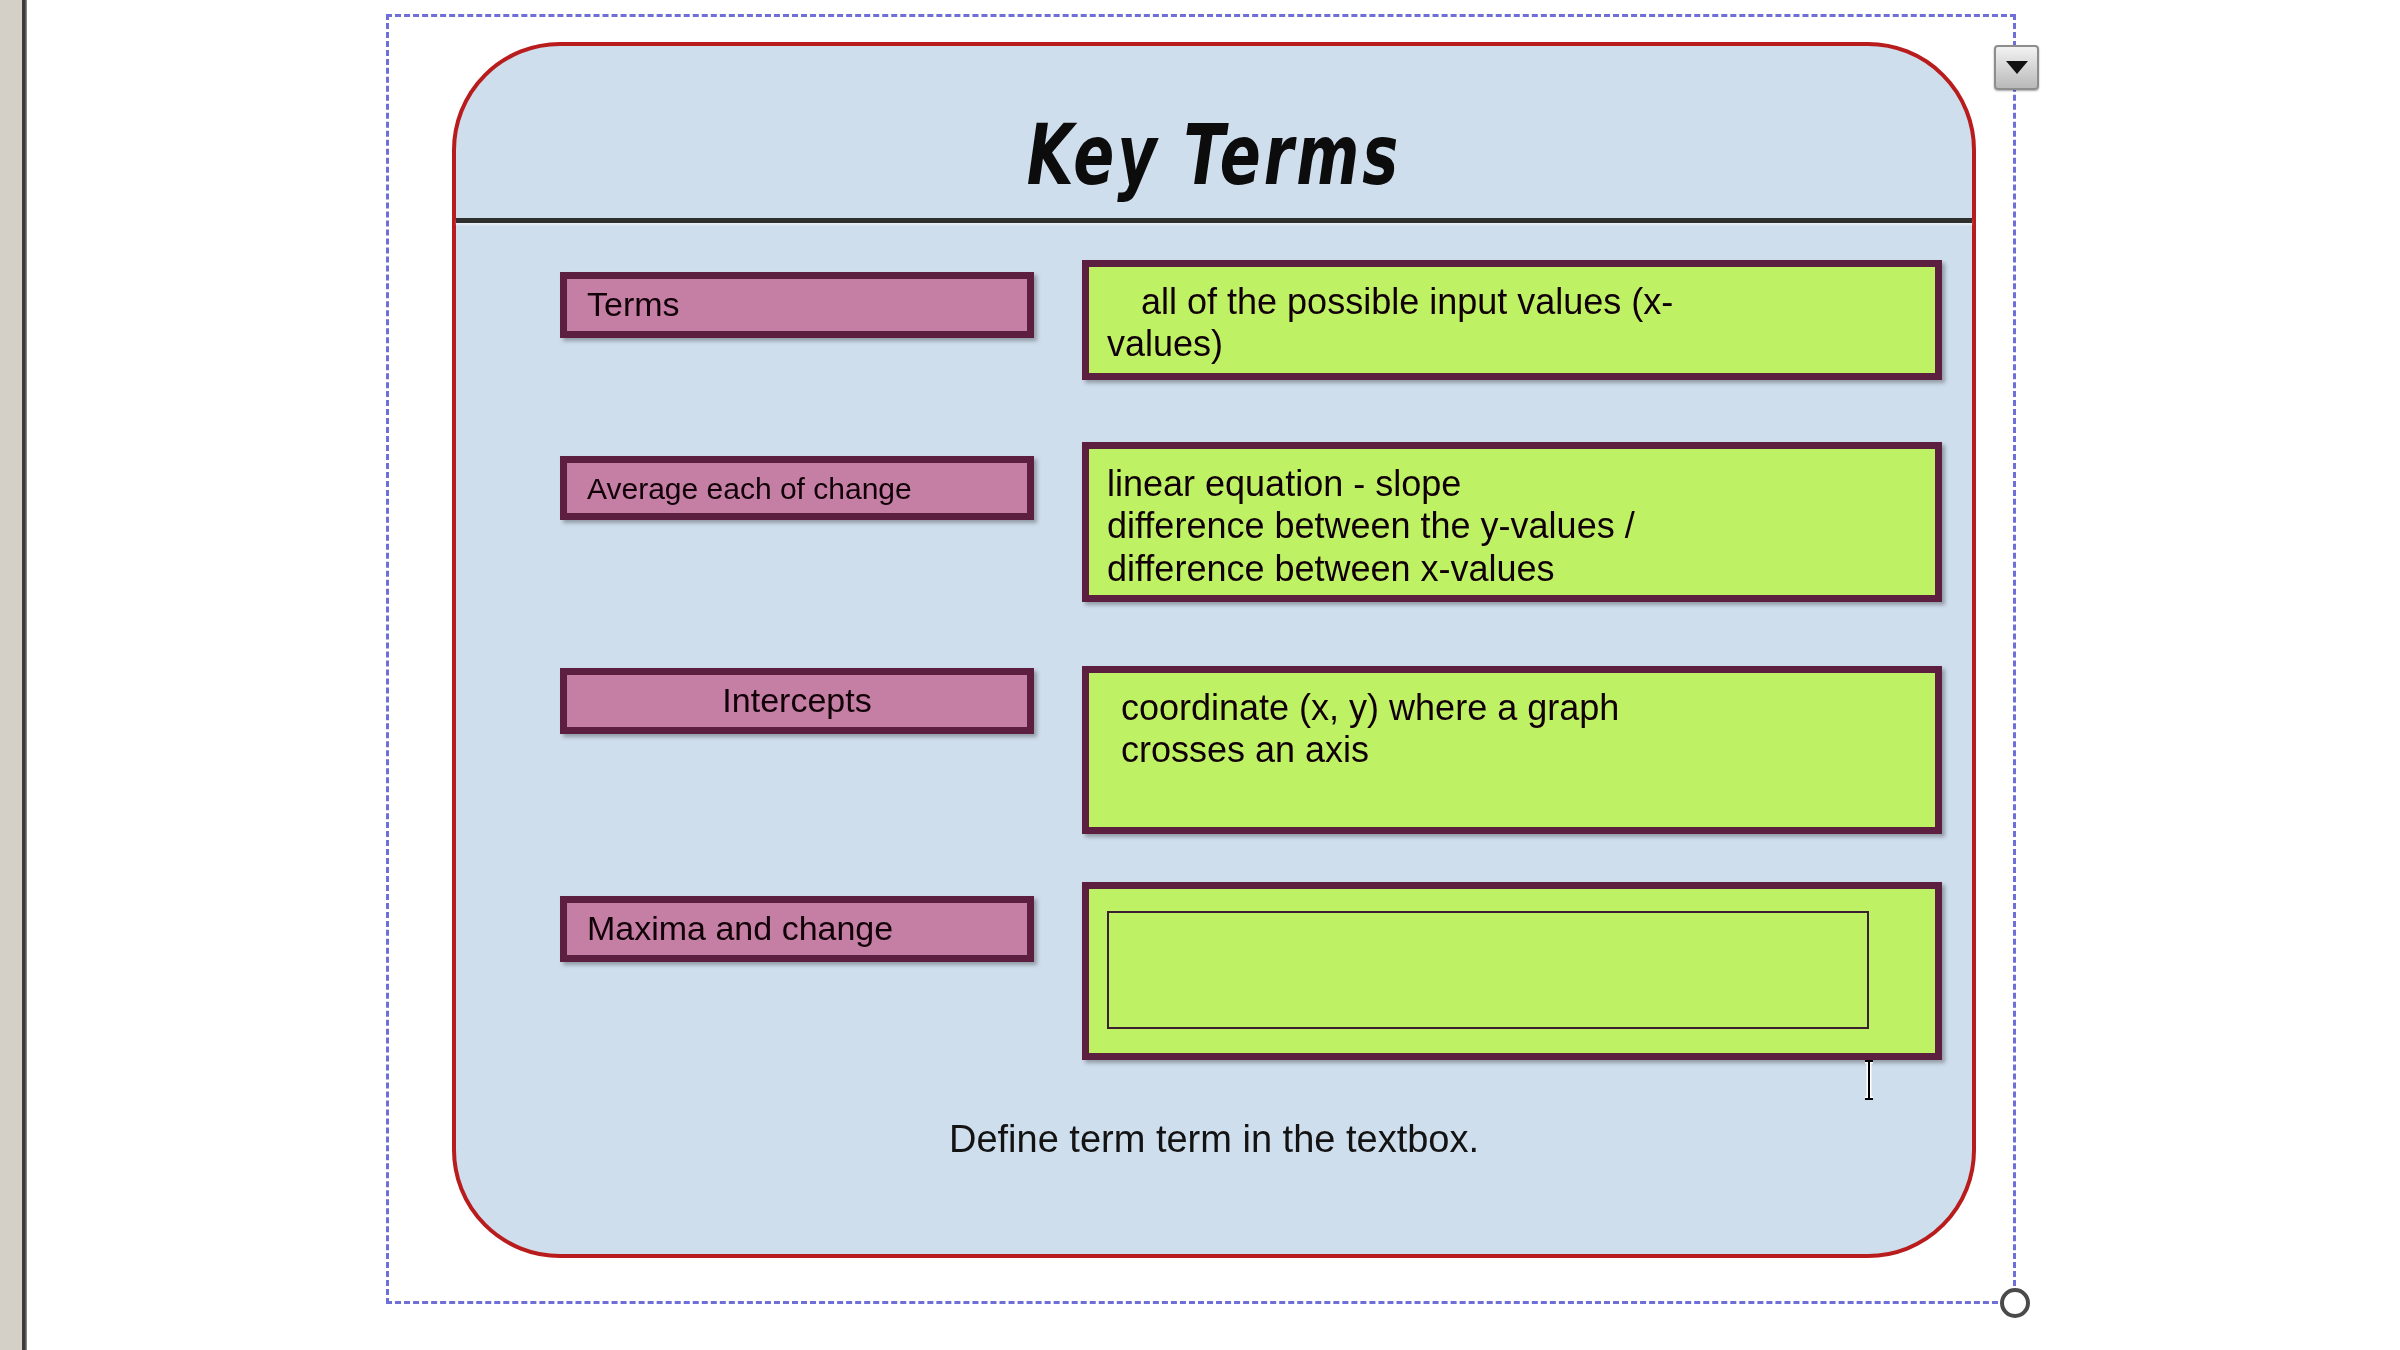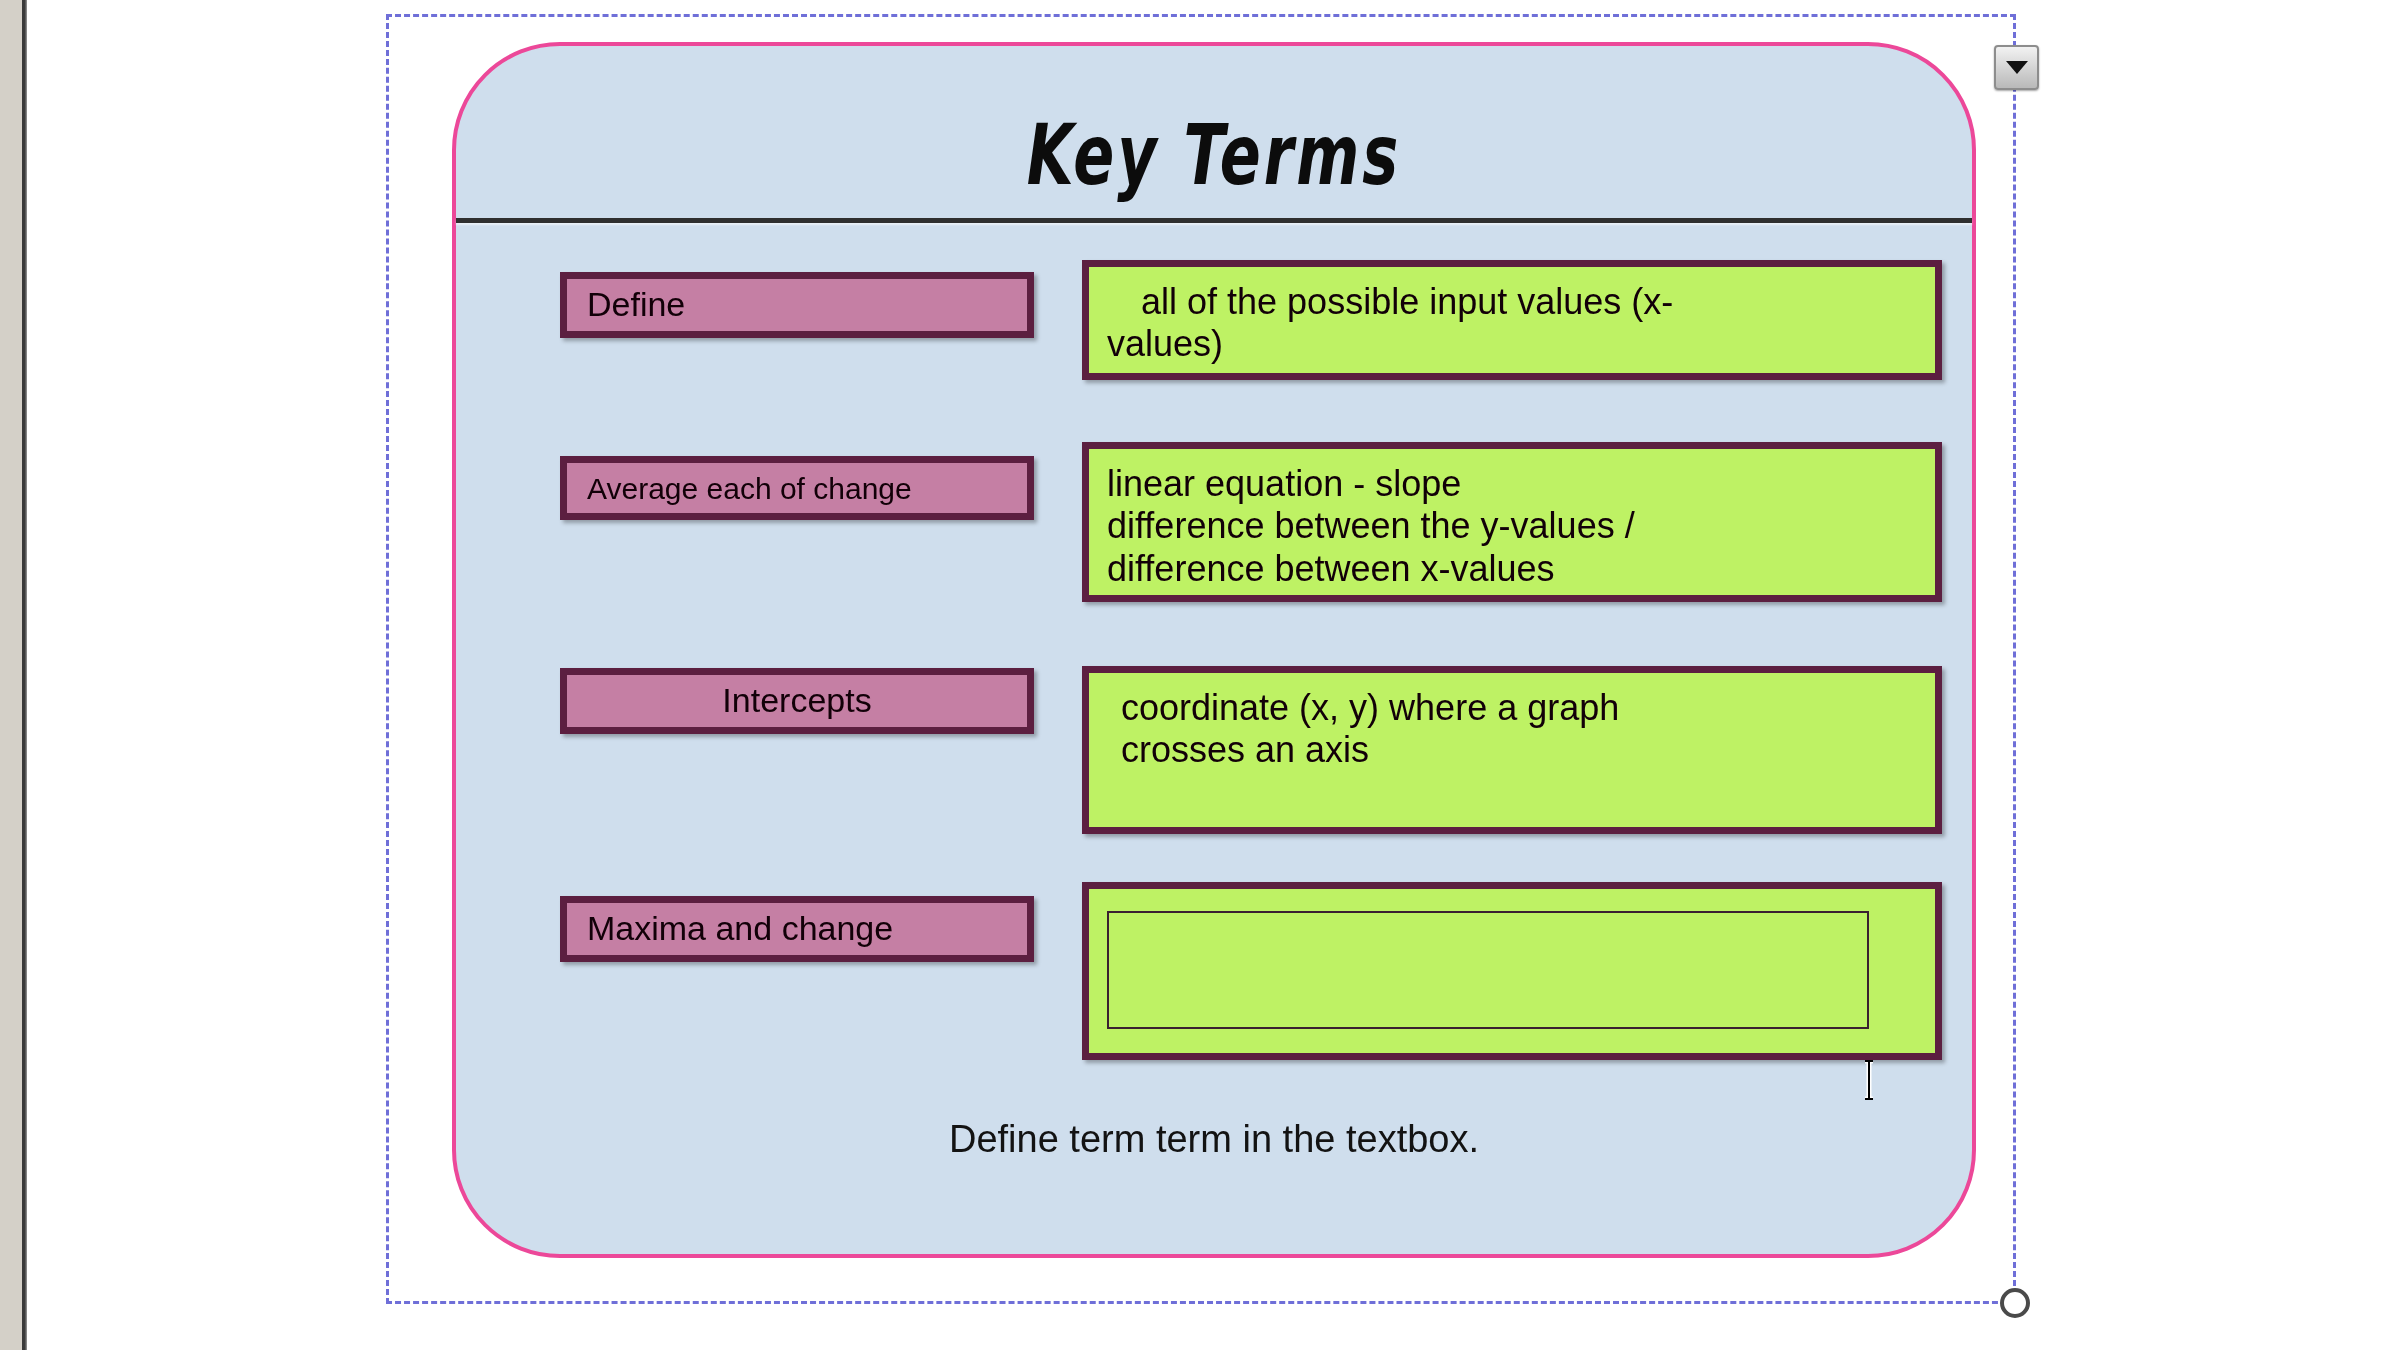--- a/index.html
+++ b/index.html
@@ -61,21 +61,21 @@
     border-right:11px solid transparent;
     border-top:13px solid #111111;
   }
 
   
   #key-terms-card{
     position:absolute;
     left:452px;top:42px;
     width:1524px;height:1216px;
     background:#cfdeed;
-    border:4px solid #ec4899;
+    border:4px solid #b91c1c;
     border-radius:108px;
     box-sizing:border-box;
   }
   #card-title{
     position:absolute;
     left:0;right:0;top:60px;
     text-align:center;
     font-family:"DejaVu Sans",sans-serif;
     font-size:84px;
     font-weight:700;
@@ -187,21 +187,21 @@
 
 <div id="key-terms-card">
 
   <div id="card-title">Key Terms</div>
   <div id="title-divider"></div>
 
   <div id="rows">
 
     <div class="row row-1">
       <div class="term-box">
-        <span class="term-label">Define</span>
+        <span class="term-label">Terms</span>
       </div>
       <div class="def-box">
         <div class="def-text indented">all of the possible input values (x-
 values)</div>
       </div>
     </div>
 
     <div class="row row-2">
       <div class="term-box small">
         <span class="term-label">Average each of change</span>

